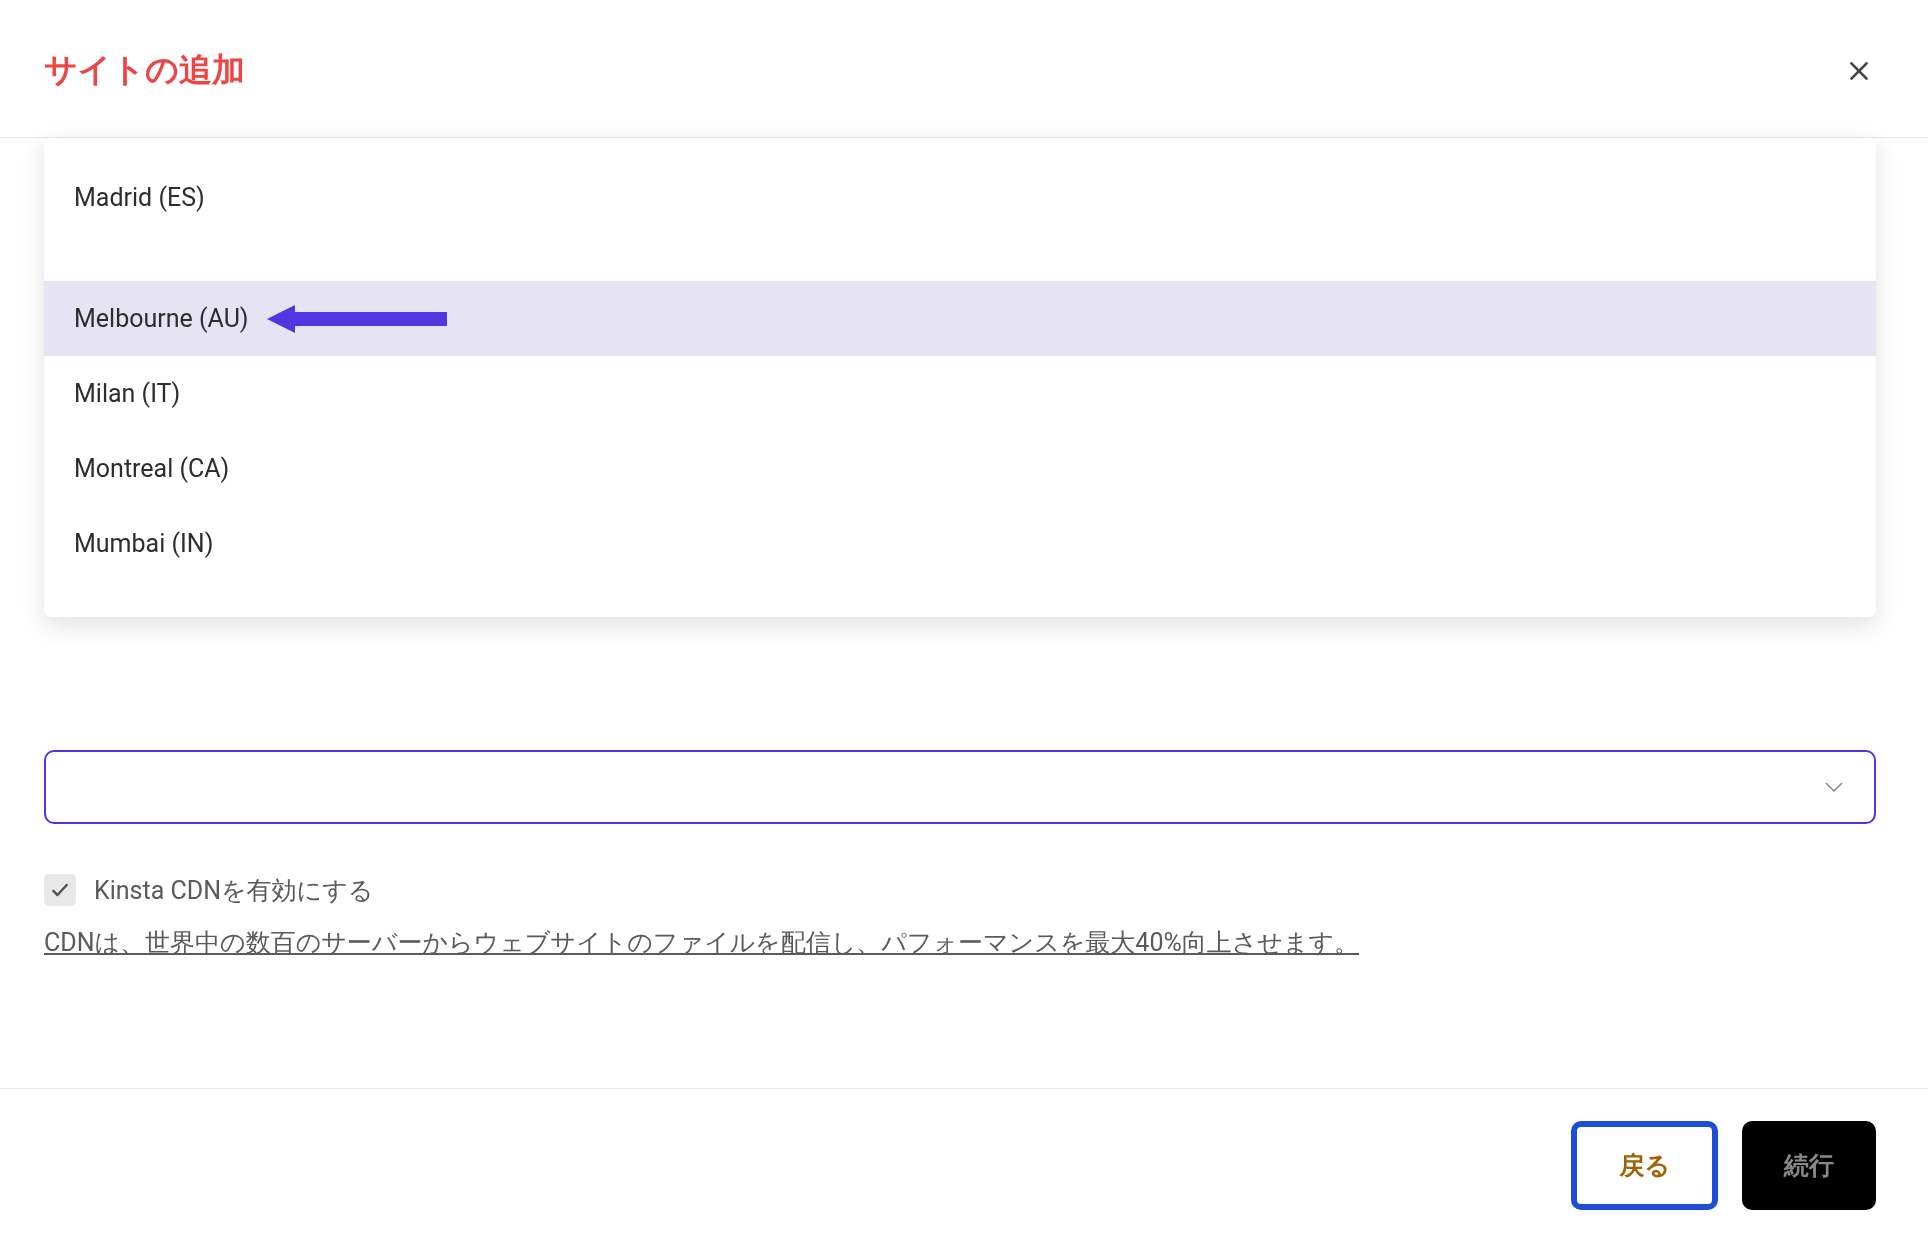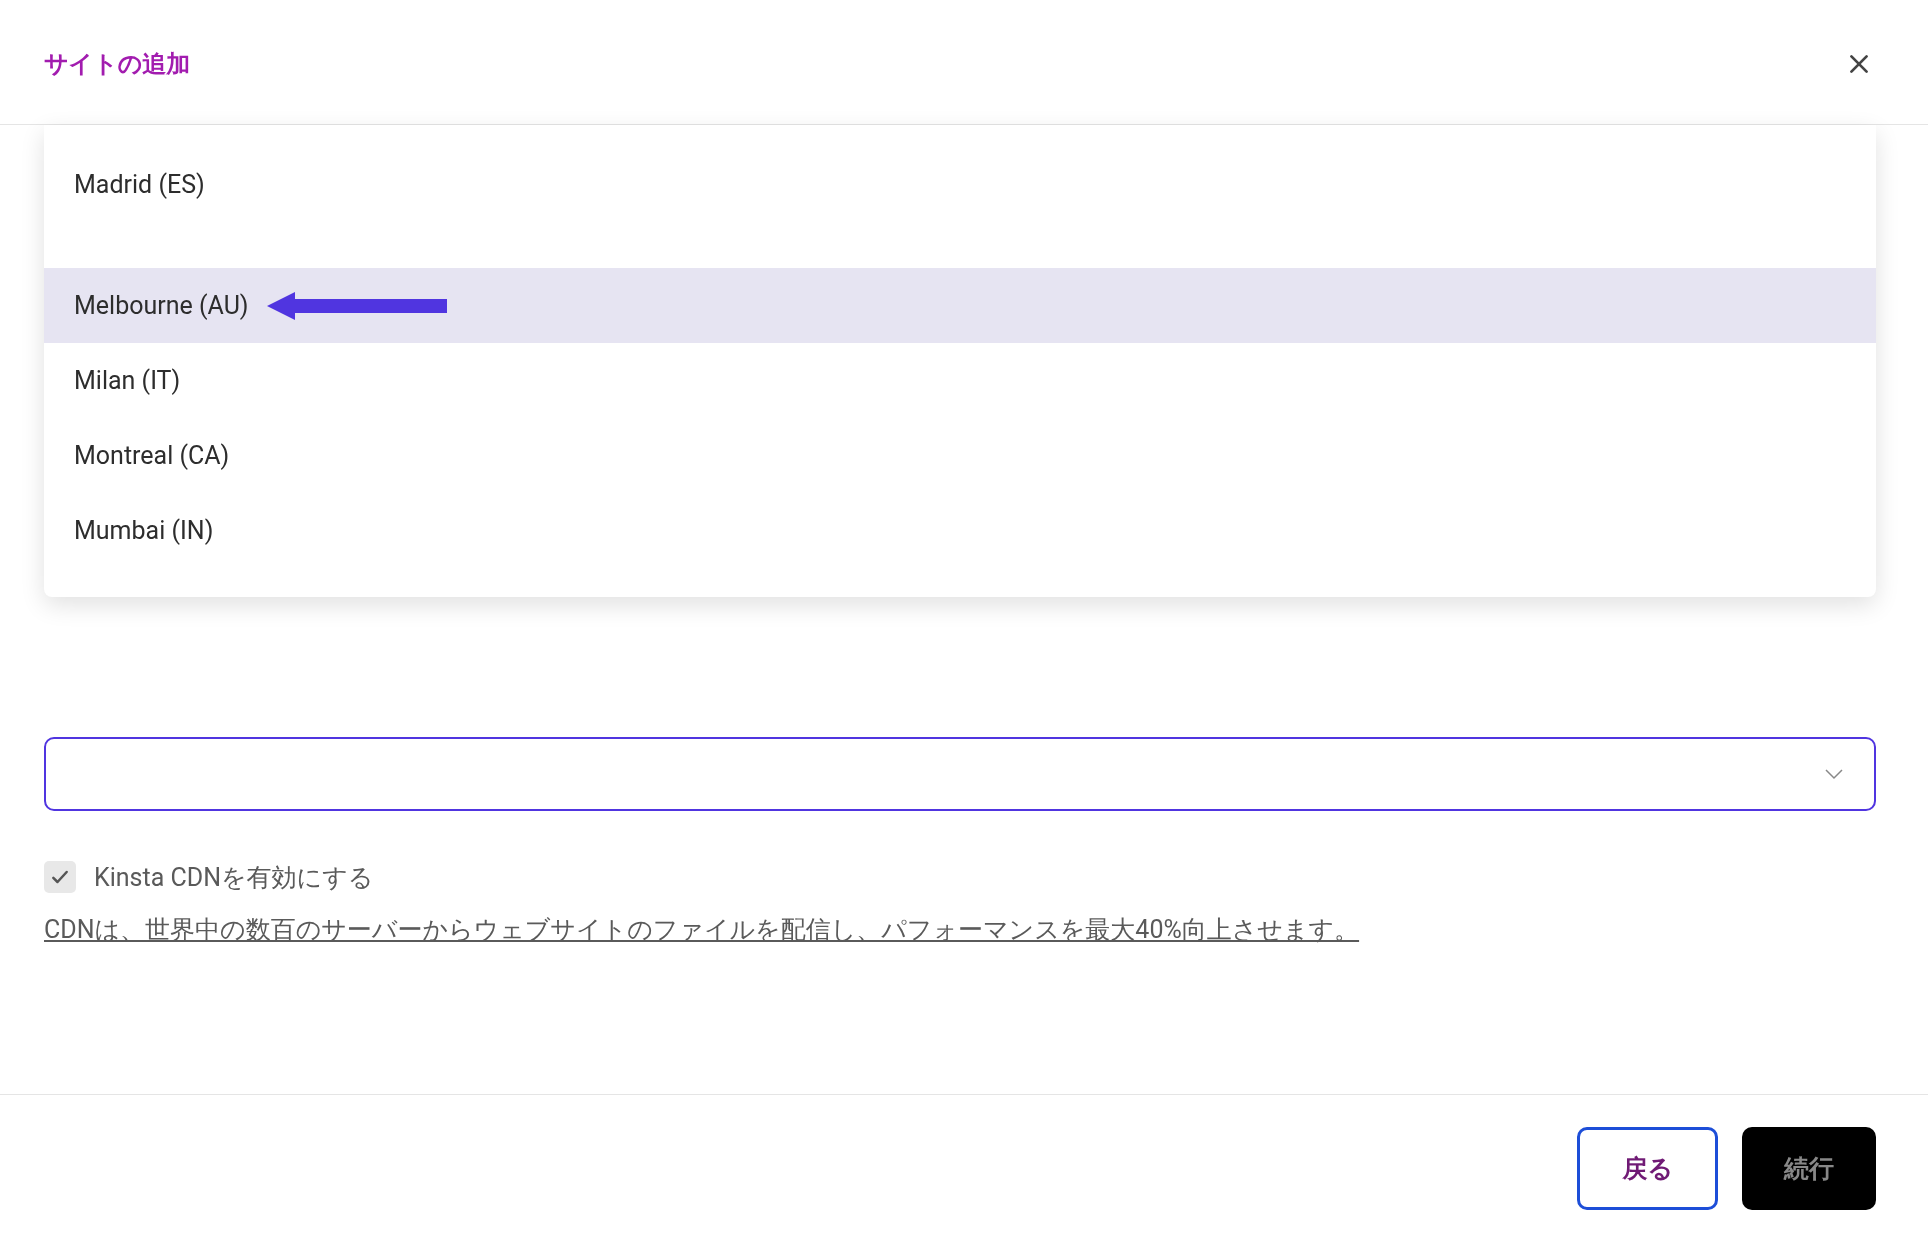--- a/index.html
+++ b/index.html
@@ -17,23 +17,23 @@
       overflow: hidden;
     }
     .header {
       display: flex;
       justify-content: space-between;
       align-items: center;
       padding: 48px 56px 44px 44px;
       border-bottom: 1px solid #e5e5e5;
     }
     .header-title {
-      font-size: 24px;
+      font-size: 33px;
       font-weight: 700;
-      color: #a21caf;
+      color: #ef4444;
     }
     .close-btn {
       cursor: pointer;
       color: #444;
       display: flex;
       align-items: center;
       justify-content: center;
     }
     .close-btn svg {
       width: 26px;
@@ -47,21 +47,21 @@
       position: absolute;
       left: 44px;
       right: 52px;
       top: 0;
       background: #fff;
       border-radius: 0 0 8px 8px;
       box-shadow: 0 8px 24px rgba(0,0,0,0.12);
       z-index: 10;
       overflow: hidden;
       padding-top: 22px;
-      padding-bottom: 1px;
+      padding-bottom: 8px;
     }
     .dropdown-item {
       padding: 23px 30px;
       font-size: 25px;
       color: #2d2d2d;
       cursor: pointer;
       display: flex;
       align-items: center;
     }
     .dropdown-item.highlighted {
@@ -150,22 +150,22 @@
     .btn {
       padding: 22px 42px;
       font-size: 25px;
       font-weight: 600;
       border-radius: 10px;
       cursor: pointer;
       border: none;
     }
     .btn-secondary {
       background: #fff;
-      border: 3px solid #1d4ed8;
-      color: #701a75;
+      border: 6px solid #1d4ed8;
+      color: #a16207;
     }
     .btn-primary {
       background: #000000;
       color: #888;
       cursor: not-allowed;
     }
   </style>
 </head>
 <body>
 

